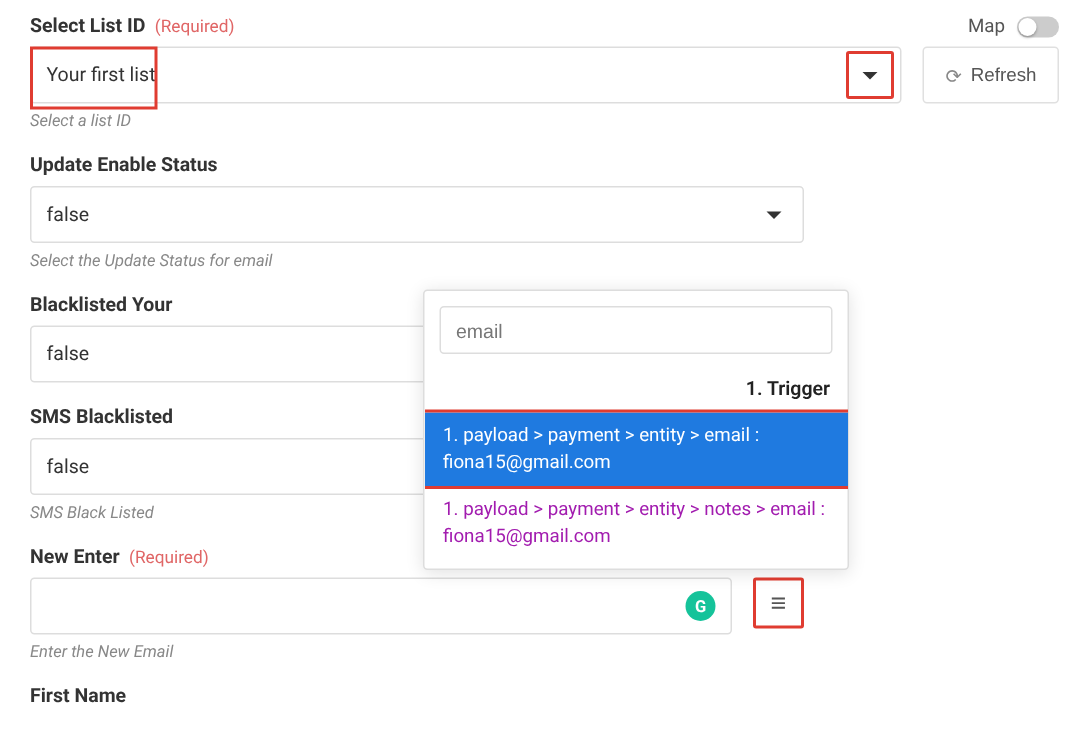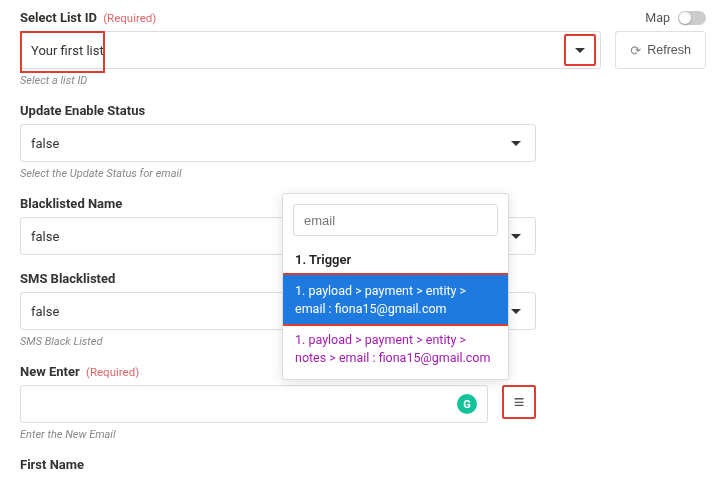--- a/index.html
+++ b/index.html
@@ -168,21 +168,21 @@
       justify-content: center;
       font-size: 18px;
       color: #555;
       cursor: pointer;
     }
     
     .popover {
       position: absolute;
       top: 193px;
       left: 282px;
-      width: 227px;
+      width: 284px;
       background: #fff;
       border: 1px solid #ddd;
       border-radius: 3px;
       box-shadow: 0 2px 12px rgba(0,0,0,0.12);
       z-index: 10;
     }
     .po-search {
       padding: 10px;
     }
     .po-search-input {
@@ -197,20 +197,21 @@
     .po-list {
       max-height: 180px;
       overflow-y: scroll;
       padding-bottom: 6px;
     }
     .po-header {
       font-size: 13px;
       font-weight: 600;
       color: #222;
       padding: 6px 12px 8px;
+      text-align: right;
     }
     .po-item {
       font-size: 12.5px;
       line-height: 1.4;
       padding: 7px 12px;
       color: #a21caf;
       cursor: pointer;
     }
     .po-item.selected {
       background: #1f7ae0;
@@ -265,21 +266,21 @@
     <span class="inner-text">false</span>
     <div class="caret-btn">
       <div class="caret-down"></div>
     </div>
   </div>
   <div class="helper">Select the Update Status for email</div>
 </div>
 
 <div class="field-group half-width">
   <div class="field-header">
-    <span class="field-label">Blacklisted Name</span>
+    <span class="field-label">Blacklisted Your</span>
   </div>
   <div class="select-box">
     <span class="inner-text">false</span>
     <div class="caret-btn">
       <div class="caret-down"></div>
     </div>
   </div>
 </div>
 
 <div class="field-group half-width">

